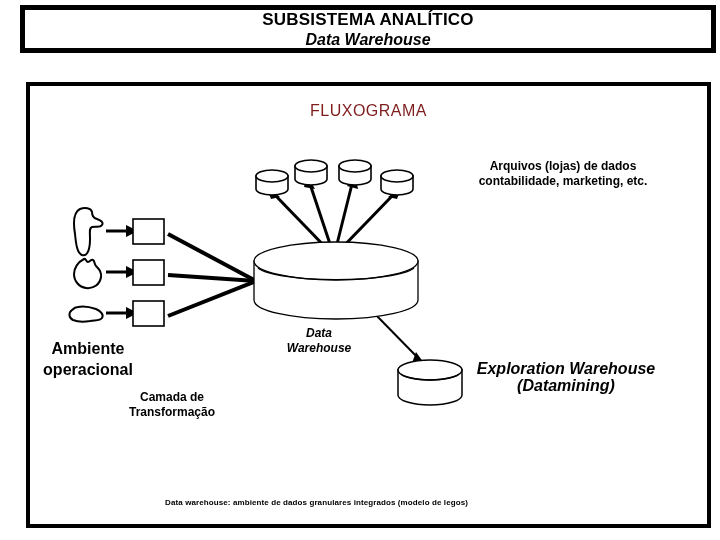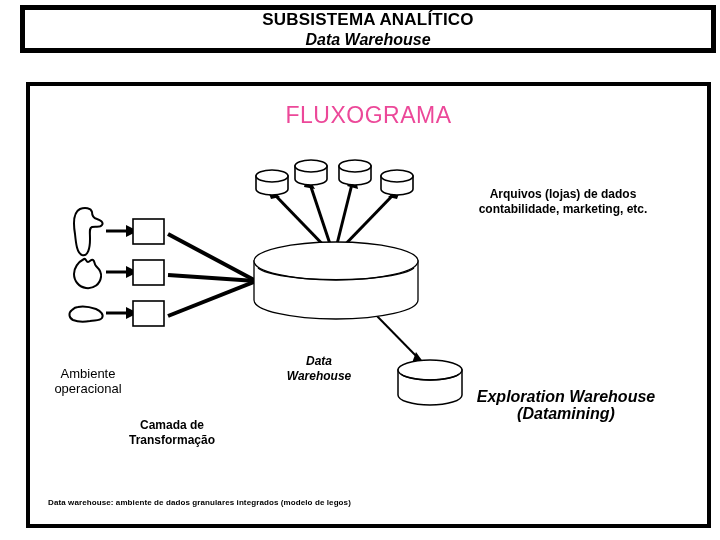--- a/index.html
+++ b/index.html
@@ -63,60 +63,59 @@
     background: #ffffff;
     box-sizing: border-box;
   }
 
   #heading {
     position: absolute;
     left: 0;
     top: 16px;
     width: 100%;
     text-align: center;
-    font-size: 23px;
+    font-size: 16px;
     font-weight: normal;
-    color: #ec4899;
+    color: #7f1d1d;
     letter-spacing: 0.5px;
   }
 
   
   #diagram {
     position: absolute;
     left: 0;
     top: 0;
     width: 720px;
     height: 540px;
     pointer-events: none;
   }
 
   
   .lbl {
     position: absolute;
     color: #000000;
     text-align: center;
     line-height: 14px;
     white-space: pre-line;
-    margin-top: 28px;
   }
   #lbl-arquivos {
     left: 450px;
     top: 159px;
     width: 210px;
     font-size: 12px;
     font-weight: bold;
     line-height: 15px;
   }
   #lbl-ambiente {
     left: 15px;
     top: 338px;
     width: 130px;
-    font-size: 13px;
-    font-weight: normal;
-    line-height: 15px;
+    font-size: 16px;
+    font-weight: bold;
+    line-height: 21px;
   }
   #lbl-dw {
     left: 248px;
     top: 326px;
     width: 126px;
     font-size: 12px;
     font-weight: bold;
     font-style: italic;
     line-height: 15px;
   }
@@ -135,21 +134,21 @@
     font-size: 16px;
     font-weight: bold;
     font-style: italic;
     line-height: 17px;
   }
   #lbl-footnote {
     position: absolute;
     left: 40px;
     top: 498px;
     width: 420px;
-    text-align: left;
+    text-align: right;
     font-size: 8px;
     font-weight: bold;
     color: #000000;
     letter-spacing: 0.1px;
   }
 </style>
 </head>
 <body>
 
 <div id="slide">

